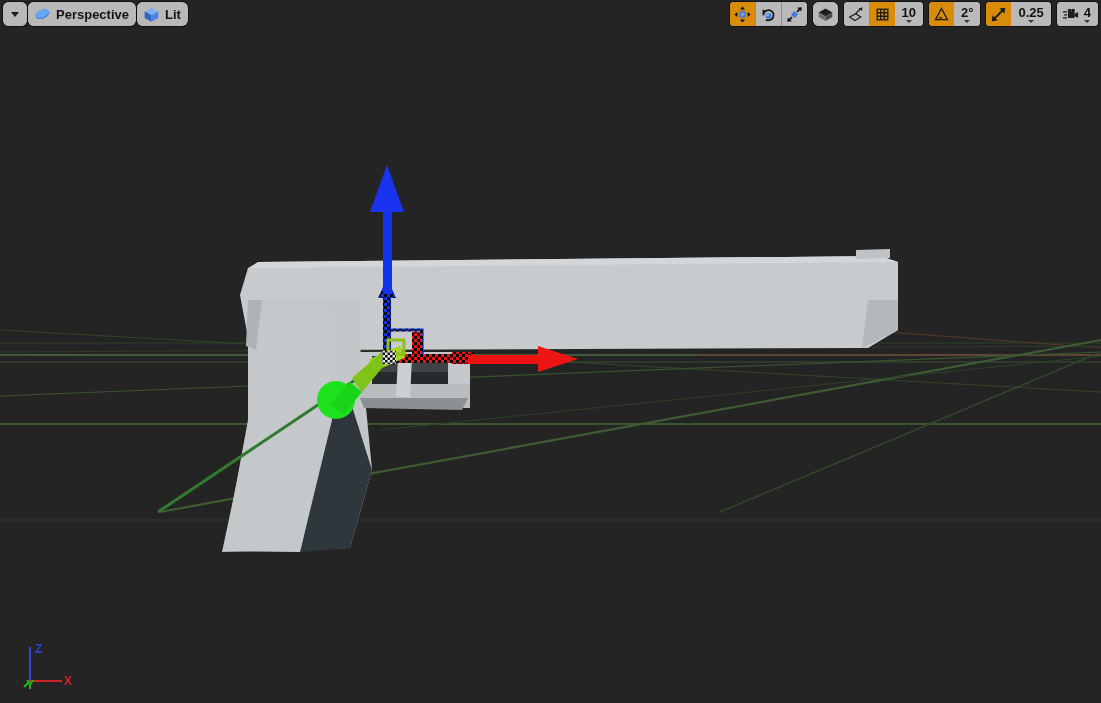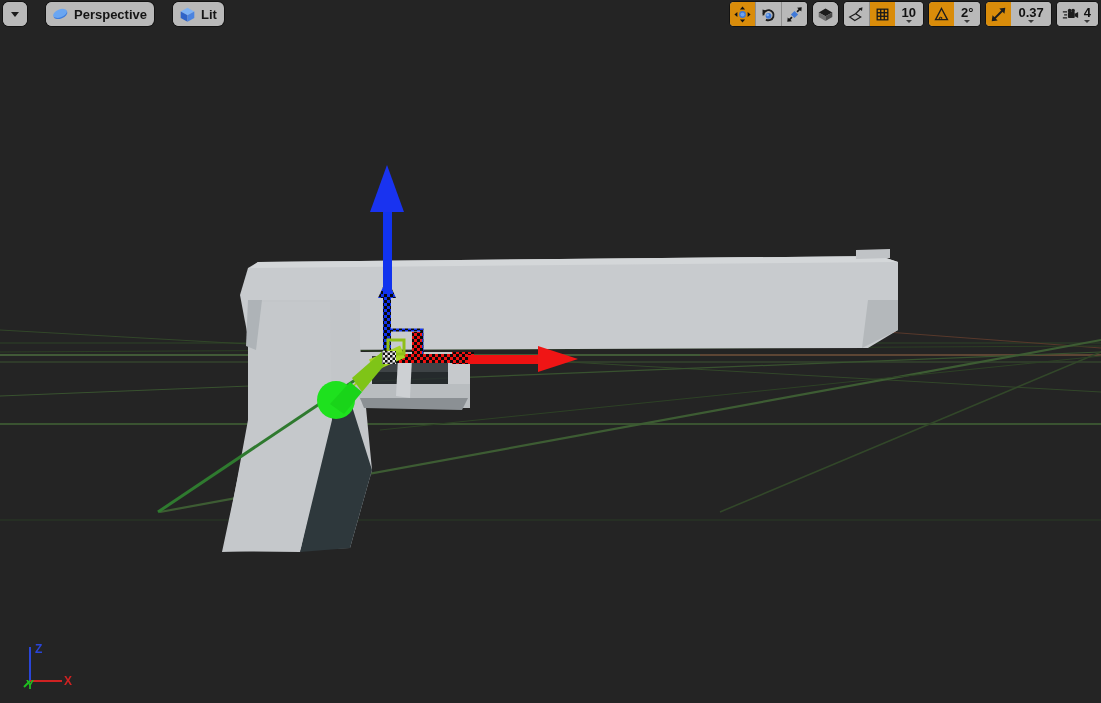--- a/index.html
+++ b/index.html
@@ -9,21 +9,21 @@
   #viewport{position:relative;width:1101px;height:703px;
             background:#242424;overflow:hidden;}
 
   
   #scene{position:absolute;inset:0;}
   #scene svg{position:absolute;top:0;left:0;}
 
   
   #toolbar{position:absolute;top:0;left:0;right:0;height:28px;
            pointer-events:none;}
-  .tb-left{position:absolute;left:3px;top:2px;display:flex;gap:19px;
+  .tb-left{position:absolute;left:3px;top:2px;display:flex;gap:1px;
            align-items:flex-end;pointer-events:auto;}
   .tb-right{position:absolute;right:3px;top:2px;display:flex;gap:6px;
             align-items:center;pointer-events:auto;}
 
   .grp{display:flex;align-items:stretch;height:24px;
        background:#b9b9b9;border-radius:4px;overflow:hidden;
        box-shadow:0 0 0 1px rgba(0,0,0,.45);}
   .btn{display:flex;align-items:center;justify-content:center;
        height:24px;min-width:24px;padding:0 4px;
        background:#b9b9b9;color:#111;font-size:12px;
@@ -286,21 +286,21 @@
 
       <div class="grp">
         <div class="btn on">
           <svg class="ico" viewBox="0 0 20 20">
             <line x1="4" y1="16" x2="15" y2="5" stroke="#1d1d1d" stroke-width="2.4"></line>
             <polygon points="18,2 17,9 11,3" fill="#1d1d1d"></polygon>
             <polygon points="2,18 3,11 9,17" fill="#1d1d1d"></polygon>
           </svg>
         </div>
         <div class="numbtn">
-          <span class="v">0.37</span>
+          <span class="v">0.25</span>
           <span class="car"></span>
         </div>
       </div>
 
       <div class="grp">
         <div class="btn" style="padding-right:1px;">
           <svg class="ico" viewBox="0 0 20 20">
             <rect x="7" y="7" width="8" height="7" rx="1" fill="#1d1d1d"></rect>
             <polygon points="15,9 19,7 19,14 15,12" fill="#1d1d1d"></polygon>
             <circle cx="9" cy="5.5" r="2.2" fill="#1d1d1d"></circle>

